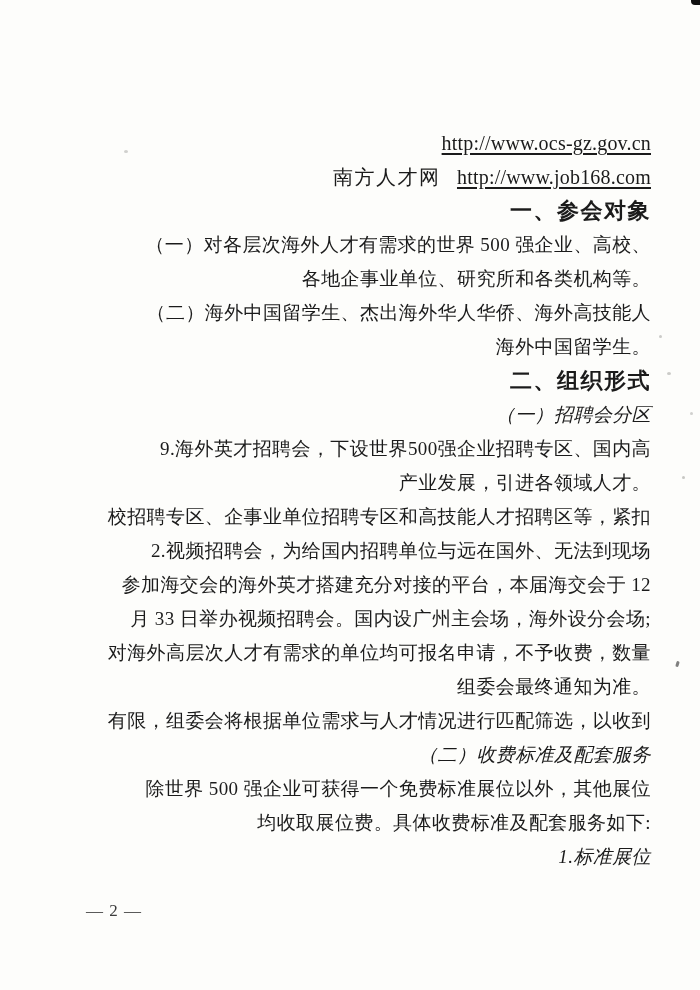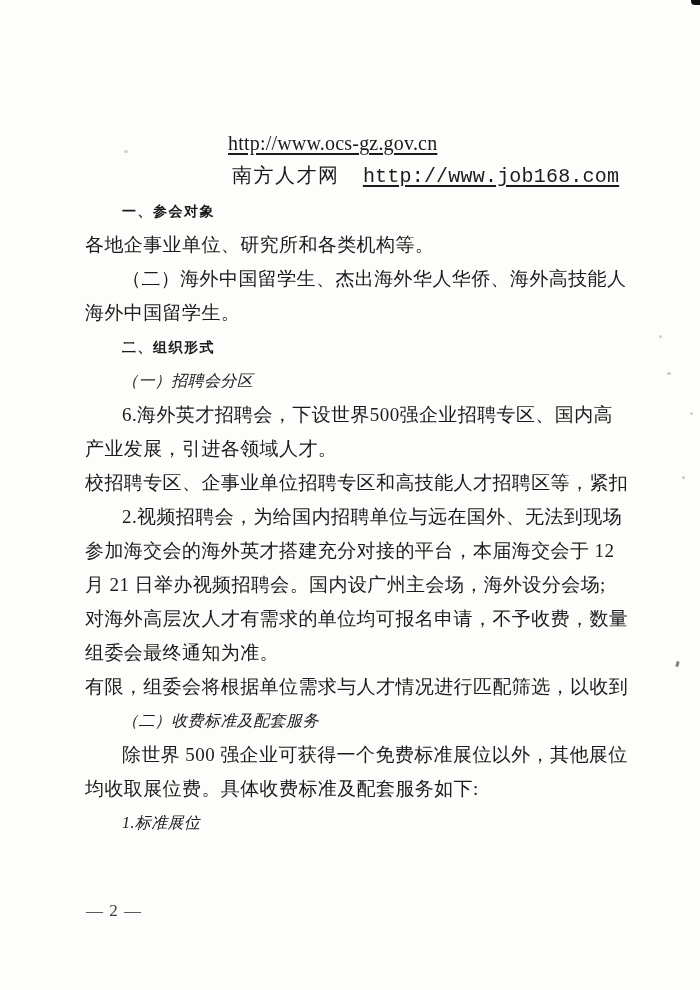--- a/index.html
+++ b/index.html
@@ -22,34 +22,35 @@
     left: 85px;
     top: 126px;
     width: 566px;
   }
   .line {
     height: 34px;
     line-height: 34px;
     font-size: 19px;
     letter-spacing: 0.4px;
     white-space: nowrap;
+    text-align: right;
   }
   .indent { padding-left: 37px; }
   .heading {
     font-family: "DejaVu Sans", "Liberation Sans", sans-serif;
     font-weight: bold;
-    font-size: 14px;
+    font-size: 22px;
     letter-spacing: 1.5px;
   }
   .kaiti {
     font-style: italic;
-    font-size: 16px;
+    font-size: 19px;
   }
   .link-line1 { padding-left: 143px; font-size: 20px; letter-spacing: 0.2px; }
-  .link-line2 { padding-left: 147px; font-size: 20px; font-family: Liberation Mono, monospace; }
+  .link-line2 { padding-left: 147px; font-size: 20px; }
   .site-label { letter-spacing: 1.5px; margin-right: 11px; }
   .underline {
     text-decoration: underline;
     text-underline-offset: 3px;
     letter-spacing: 0.2px;
   }
   .page-number {
     position: absolute;
     left: 86px;
     top: 900px;
@@ -91,31 +92,32 @@
       <span class="underline">http://www.ocs-gz.gov.cn</span>
     </div>
 
     <div class="line link-line2">
       <span class="site-label">南方人才网</span>
       <span class="underline">http://www.job168.com</span>
     </div>
 
     <div>
         <div class="line heading indent">一、参会对象</div>
+        <div class="line indent">（一）对各层次海外人才有需求的世界 500 强企业、高校、</div>
         <div class="line">各地企事业单位、研究所和各类机构等。</div>
         <div class="line indent">（二）海外中国留学生、杰出海外华人华侨、海外高技能人</div>
         <div class="line">海外中国留学生。</div>
         <div class="line heading indent">二、组织形式</div>
         <div class="line kaiti indent">（一）招聘会分区</div>
-        <div class="line indent">6.海外英才招聘会，下设世界500强企业招聘专区、国内高</div>
+        <div class="line indent">9.海外英才招聘会，下设世界500强企业招聘专区、国内高</div>
         <div class="line">产业发展，引进各领域人才。</div>
         <div class="line">校招聘专区、企事业单位招聘专区和高技能人才招聘区等，紧扣</div>
         <div class="line indent">2.视频招聘会，为给国内招聘单位与远在国外、无法到现场</div>
         <div class="line">参加海交会的海外英才搭建充分对接的平台，本届海交会于 12</div>
-        <div class="line">月 21 日举办视频招聘会。国内设广州主会场，海外设分会场;</div>
+        <div class="line">月 33 日举办视频招聘会。国内设广州主会场，海外设分会场;</div>
         <div class="line">对海外高层次人才有需求的单位均可报名申请，不予收费，数量</div>
         <div class="line">组委会最终通知为准。</div>
         <div class="line">有限，组委会将根据单位需求与人才情况进行匹配筛选，以收到</div>
         <div class="line kaiti indent">（二）收费标准及配套服务</div>
         <div class="line indent">除世界 500 强企业可获得一个免费标准展位以外，其他展位</div>
         <div class="line">均收取展位费。具体收费标准及配套服务如下:</div>
         <div class="line kaiti indent">1.标准展位</div>
       </div>
   </div>
 

